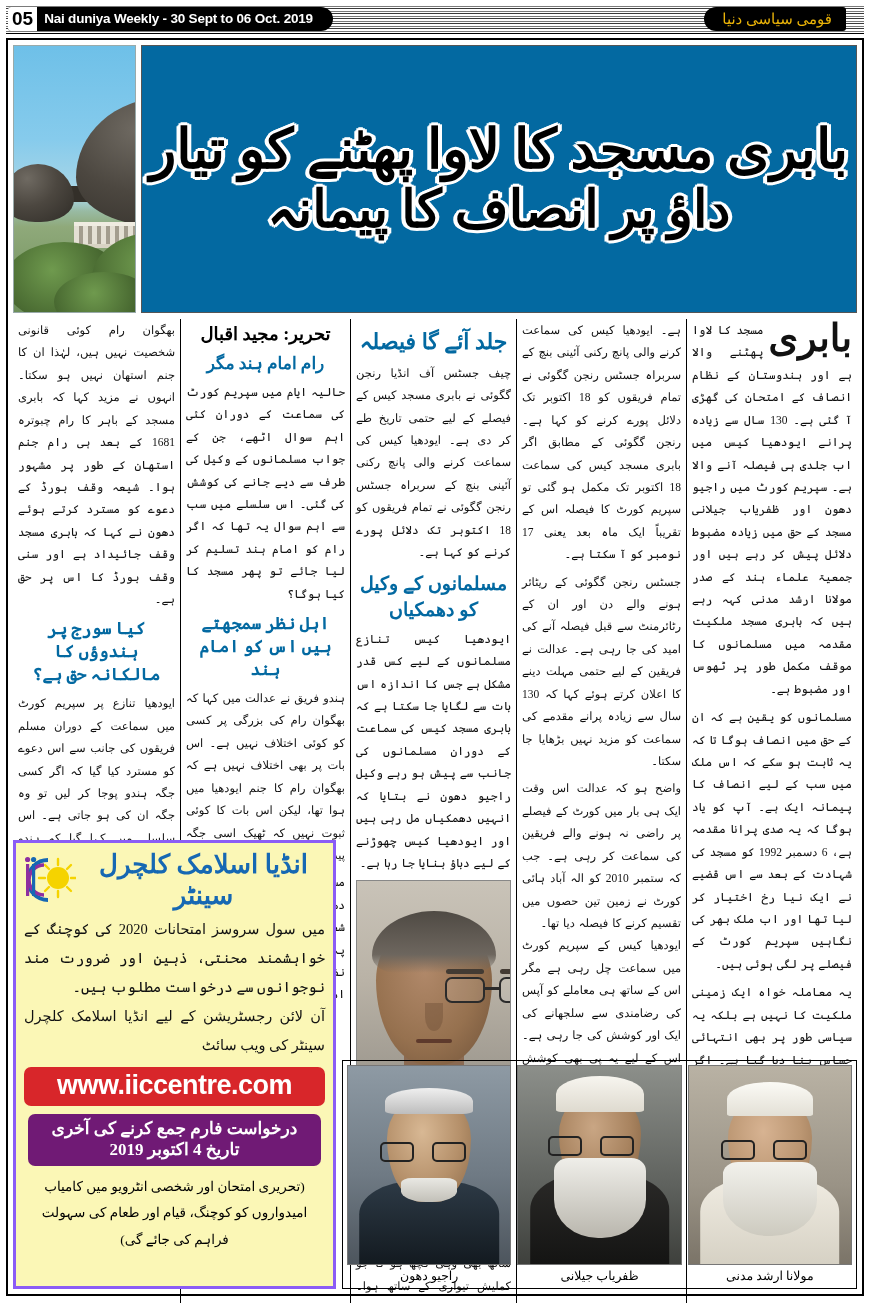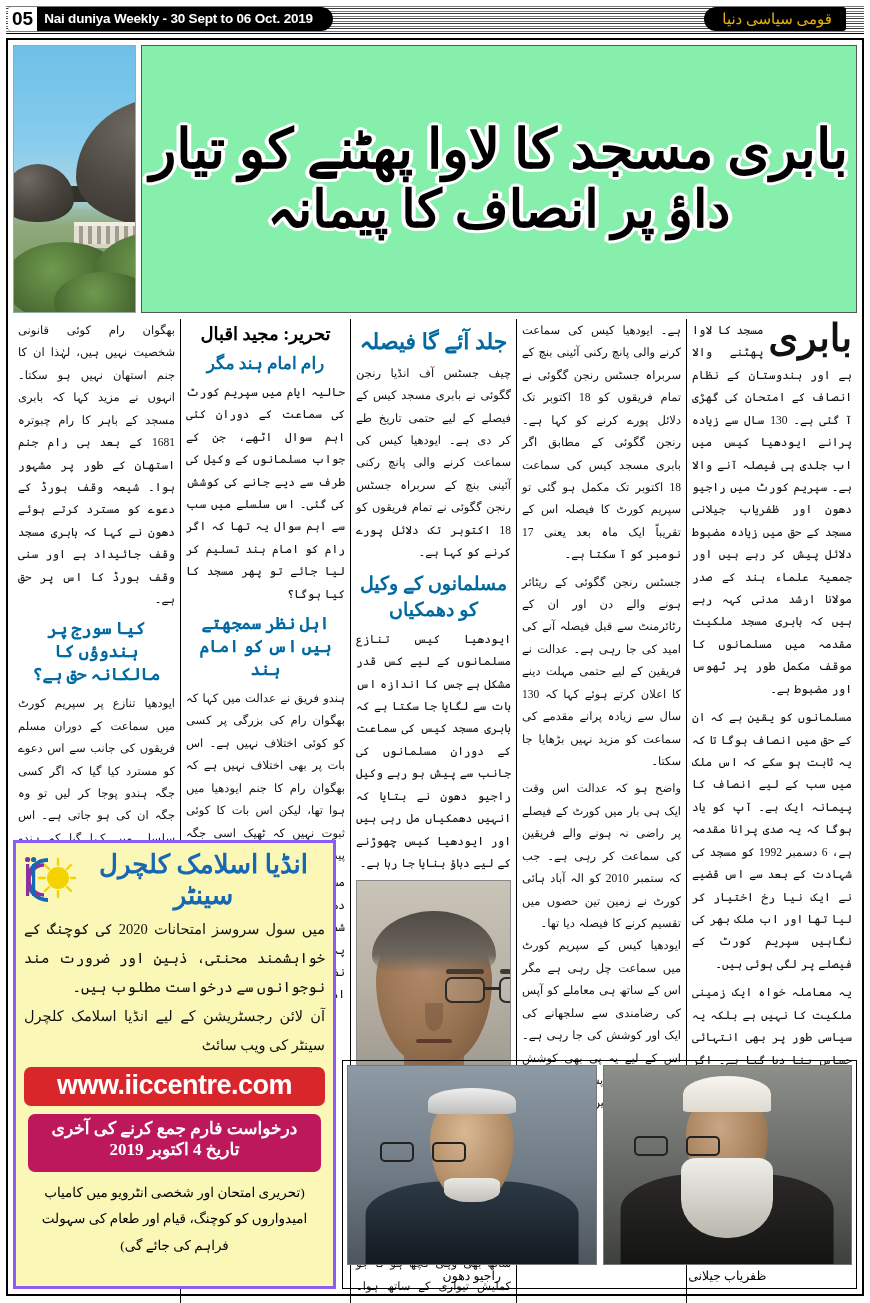--- a/index.html
+++ b/index.html
@@ -134,21 +134,21 @@
     background: #332f29;
   }
   .foliage {
     position: absolute;
     border-radius: 50%;
     background: radial-gradient(circle at 40% 35%, #6f9a4e 0%, #46662f 60%, #2c441d 100%);
   }
 
   .headline-box {
     flex: 1;
-    background: #86efac;
+    background: #0369a1;
     border: 1px solid #555;
     display: flex;
     flex-direction: column;
     align-items: center;
     justify-content: center;
     position: relative;
     padding: 6px 8px;
   }
   .headline-line {
     direction: rtl;
@@ -349,26 +349,26 @@
     color: #fff;
     font-family: "Liberation Sans", sans-serif;
     font-weight: bold;
     font-size: 27px;
     letter-spacing: -0.5px;
     padding: 3px 0 5px 0;
     margin: 7px 0;
     direction: ltr;
   }
   .ad-date-bar {
-    background: #be185d;
+    background: #701a75;
     border-radius: 7px;
     color: #fff;
     font-size: 17px;
     font-weight: bold;
-    padding: 4px 6px 12px 6px;
+    padding: 4px 6px 6px 6px;
     margin: 8px 4px;
     direction: rtl;
   }
   .ad-note {
     font-size: 13.5px;
     line-height: 1.95;
     direction: rtl;
     text-align: center;
   }
 
@@ -509,20 +509,32 @@
         <div class="contd">(باقی صفحہ 22 پر)</div>
       </div>
 
     </div>
 
     <div style="display:flex; flex-direction:row-reverse; gap:6px; position:absolute; left:5px; right:5px; bottom:5px; height:455px;">
 
       <div style="width:515px; display:flex; flex-direction:column; justify-content:flex-end;">
         <div class="bottom-photos">
 
+          <div class="bp">
+            <div class="bp-img">
+              <div class="p-bg" style="background:linear-gradient(to bottom,#b9b2a4 0%,#9a9386 60%,#7b7468 100%);"></div>
+              <div class="p-body" style="background:linear-gradient(to bottom,#f0ece2,#d6d1c4); height:44%;"></div>
+              <div class="p-head" style="top:30px;width:84px;height:104px;background:radial-gradient(ellipse at 42% 34%,#d7b392 0%,#bb9672 55%,#957351 100%);"></div>
+              <div class="p-cap" style="top:16px;width:86px;height:34px;background:linear-gradient(to bottom,#fbfaf5,#e3e0d6);"></div>
+              <div class="p-beard" style="top:96px;width:94px;height:74px;background:linear-gradient(to bottom,#f2f1ec,#cdcabf);"></div>
+              <div class="p-glasses" style="top:74px;left:32px;"></div>
+              <div class="p-glasses" style="top:74px;left:84px;"></div>
+            </div>
+            <div class="bp-cap">مولانا ارشد مدنی</div>
+          </div>
 
           <div class="bp">
             <div class="bp-img">
               <div class="p-bg" style="background:linear-gradient(to bottom,#8c8f8a 0%,#5f625e 60%,#3e403c 100%);"></div>
               <div class="p-body" style="background:linear-gradient(to bottom,#2b2a28,#141413); height:46%;"></div>
               <div class="p-head" style="top:26px;width:82px;height:104px;background:radial-gradient(ellipse at 42% 34%,#c9a684 0%,#a8835f 55%,#7e5e3f 100%);"></div>
               <div class="p-cap" style="top:10px;width:88px;height:36px;background:linear-gradient(to bottom,#f7f5ef,#dedacf);"></div>
               <div class="p-beard" style="top:92px;width:92px;height:80px;background:linear-gradient(to bottom,#efeee9,#b9b6ad);"></div>
               <div class="p-glasses" style="top:70px;left:30px;"></div>
               <div class="p-glasses" style="top:70px;left:82px;"></div>

